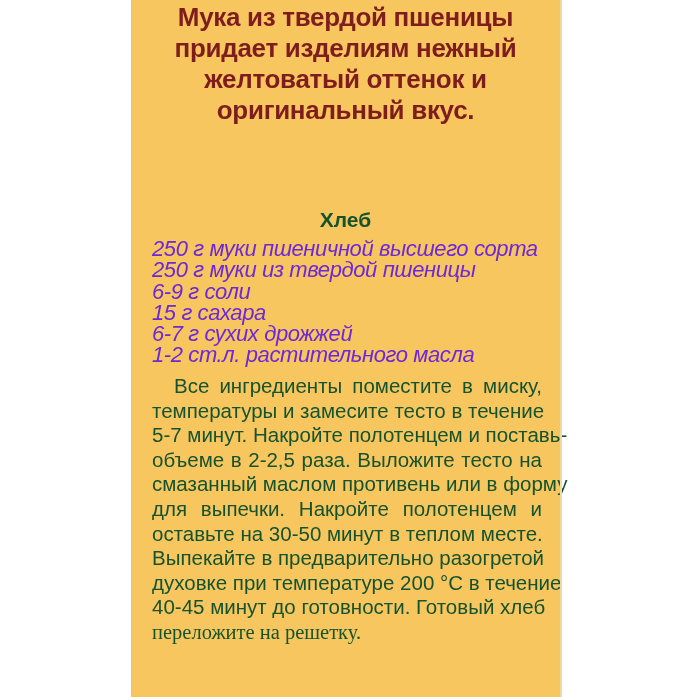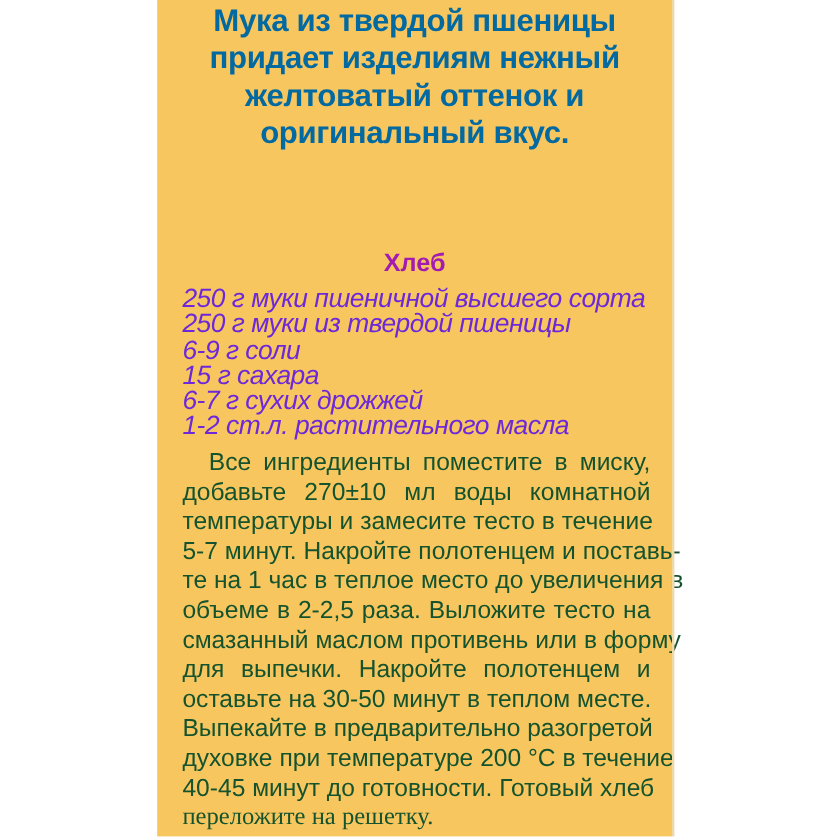--- a/index.html
+++ b/index.html
@@ -14,28 +14,28 @@
       box-sizing: border-box;
     }
     .panel::after {
       content: ""; position: absolute; right: -2px; top: 0; width: 2px; height: 100%;
       background: #eed9a8;
     }
     .intro {
       position: absolute; left: 0; top: 2px; width: 429px;
       text-align: center;
       font-weight: bold; font-size: 26px; line-height: 31px;
-      color: #0369a1;
+      color: #7f1d1d;
       letter-spacing: -0.3px;
     }
     .intro div { white-space: nowrap; }
     .recipe-title {
       position: absolute; left: 0; top: 207px; width: 429px;
       text-align: center; font-weight: bold; font-size: 21px; line-height: 26px;
-      color: #a21caf;
+      color: #14532d;
     }
     .ingredients {
       position: absolute; left: 21px; top: 238px;
       list-style: none; margin: 0; padding: 0;
       font-style: italic; font-size: 22px; line-height: 21.3px;
       color: #6d28d9; letter-spacing: -0.4px;
     }
     .ingredients li { white-space: nowrap; }
     .body-text {
       position: absolute; left: 21px; top: 374px; width: 390px;
@@ -63,24 +63,22 @@
     <li>250 г муки пшеничной высшего сорта</li>
     <li>250 г муки из твердой пшеницы</li>
     <li>6-9 г соли</li>
     <li>15 г сахара</li>
     <li>6-7 г сухих дрожжей</li>
     <li>1-2 ст.л. растительного масла</li>
   </ul>
 
   <div class="body-text">
     <div class="first">Все ингредиенты поместите  в миску,</div>
-    <div>добавьте 270±10 мл воды комнатной</div>
     <div>температуры и замесите тесто в течение</div>
     <div>5-7 минут. Накройте полотенцем и поставь-</div>
-    <div>те на 1 час в теплое место до увеличения в</div>
     <div>объеме в 2-2,5 раза. Выложите тесто на</div>
     <div>смазанный маслом противень или в форму</div>
     <div>для выпечки. Накройте полотенцем и</div>
     <div>оставьте на 30-50 минут в теплом месте.</div>
     <div>Выпекайте в предварительно разогретой</div>
     <div>духовке при температуре 200 °С в течение</div>
     <div>40-45 минут до готовности. Готовый хлеб</div>
     <div class="last">переложите на решетку.</div>
   </div>
 

